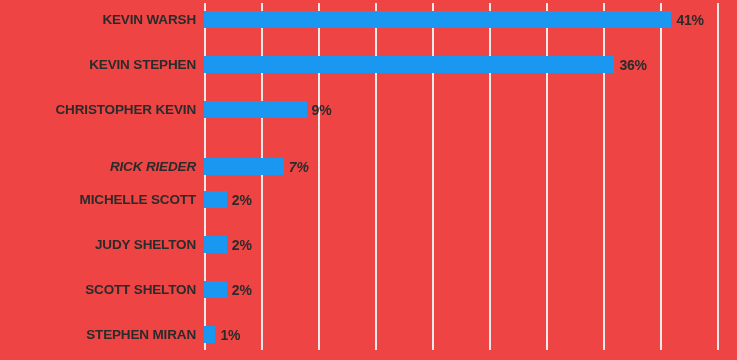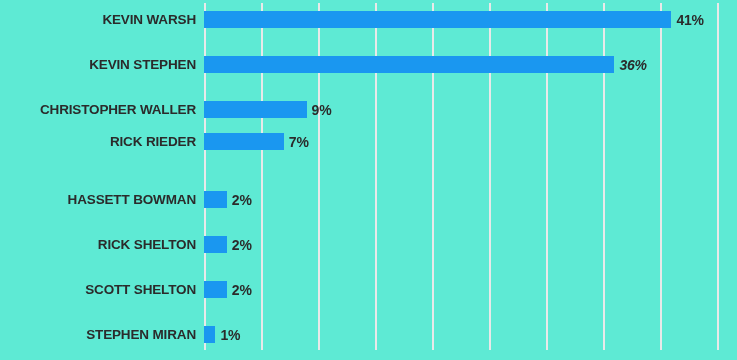--- a/index.html
+++ b/index.html
@@ -9,21 +9,21 @@
   }
   body {
     font-family: "Liberation Sans", sans-serif;
     -webkit-font-smoothing: antialiased;
   }
 
   #chart-root {
     position: relative;
     width: 737px;
     height: 360px;
-    background: #5eead4;
+    background: #ef4444;
     overflow: hidden;
   }
 
   
   #gridlines {
     position: absolute;
     left: 0;
     top: 0;
     width: 737px;
     height: 360px;
@@ -124,46 +124,46 @@
         <div class="cat-label">KEVIN WARSH</div>
         <div class="bar-track">
           <div class="bar" style="width: 467.4px; background: rgb(26, 151, 240);"></div>
           <div class="value-label" style="left: 472.4px; color: rgb(43, 43, 43);">41%</div>
         </div>
       </div>
       <div class="bar-row" style="top: 50px;">
         <div class="cat-label">KEVIN STEPHEN</div>
         <div class="bar-track">
           <div class="bar" style="width: 410.4px; background: rgb(26, 151, 240);"></div>
-          <div class="value-label" style="left: 415.4px; color: rgb(43, 43, 43); font-style: italic;">36%</div>
+          <div class="value-label" style="left: 415.4px; color: rgb(43, 43, 43);">36%</div>
         </div>
       </div>
       <div class="bar-row" style="top: 95px;">
-        <div class="cat-label">CHRISTOPHER WALLER</div>
+        <div class="cat-label">CHRISTOPHER KEVIN</div>
         <div class="bar-track">
           <div class="bar" style="width: 102.6px; background: rgb(26, 151, 240);"></div>
           <div class="value-label" style="left: 107.6px; color: rgb(43, 43, 43);">9%</div>
         </div>
       </div>
-      <div class="bar-row" style="top: 127px;">
+      <div class="bar-row" style="top: 152px; font-style: italic;">
         <div class="cat-label">RICK RIEDER</div>
         <div class="bar-track">
           <div class="bar" style="width: 79.8px; background: rgb(26, 151, 240);"></div>
           <div class="value-label" style="left: 84.8px; color: rgb(43, 43, 43);">7%</div>
         </div>
       </div>
       <div class="bar-row" style="top: 185px;">
-        <div class="cat-label">HASSETT BOWMAN</div>
+        <div class="cat-label">MICHELLE SCOTT</div>
         <div class="bar-track">
           <div class="bar" style="width: 22.8px; background: rgb(26, 151, 240);"></div>
           <div class="value-label" style="left: 27.8px; color: rgb(43, 43, 43);">2%</div>
         </div>
       </div>
       <div class="bar-row" style="top: 230px;">
-        <div class="cat-label">RICK SHELTON</div>
+        <div class="cat-label">JUDY SHELTON</div>
         <div class="bar-track">
           <div class="bar" style="width: 22.8px; background: rgb(26, 151, 240);"></div>
           <div class="value-label" style="left: 27.8px; color: rgb(43, 43, 43);">2%</div>
         </div>
       </div>
       <div class="bar-row" style="top: 275px;">
         <div class="cat-label">SCOTT SHELTON</div>
         <div class="bar-track">
           <div class="bar" style="width: 22.8px; background: rgb(26, 151, 240);"></div>
           <div class="value-label" style="left: 27.8px; color: rgb(43, 43, 43);">2%</div>

